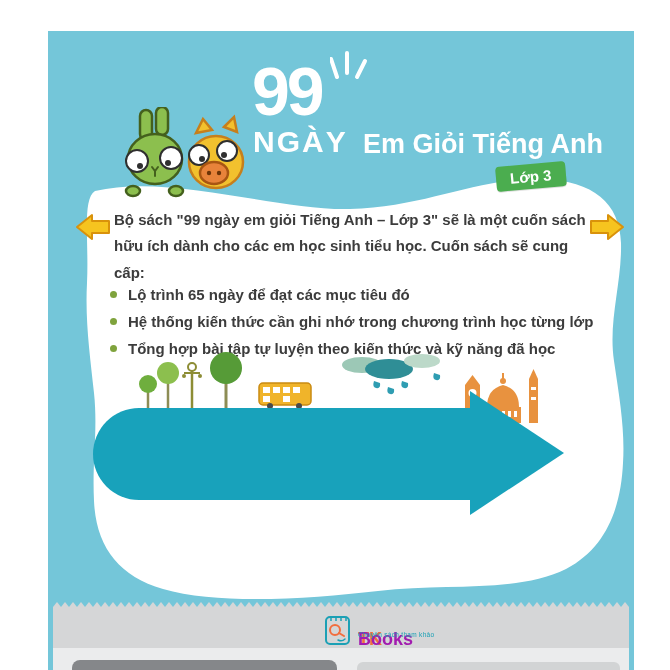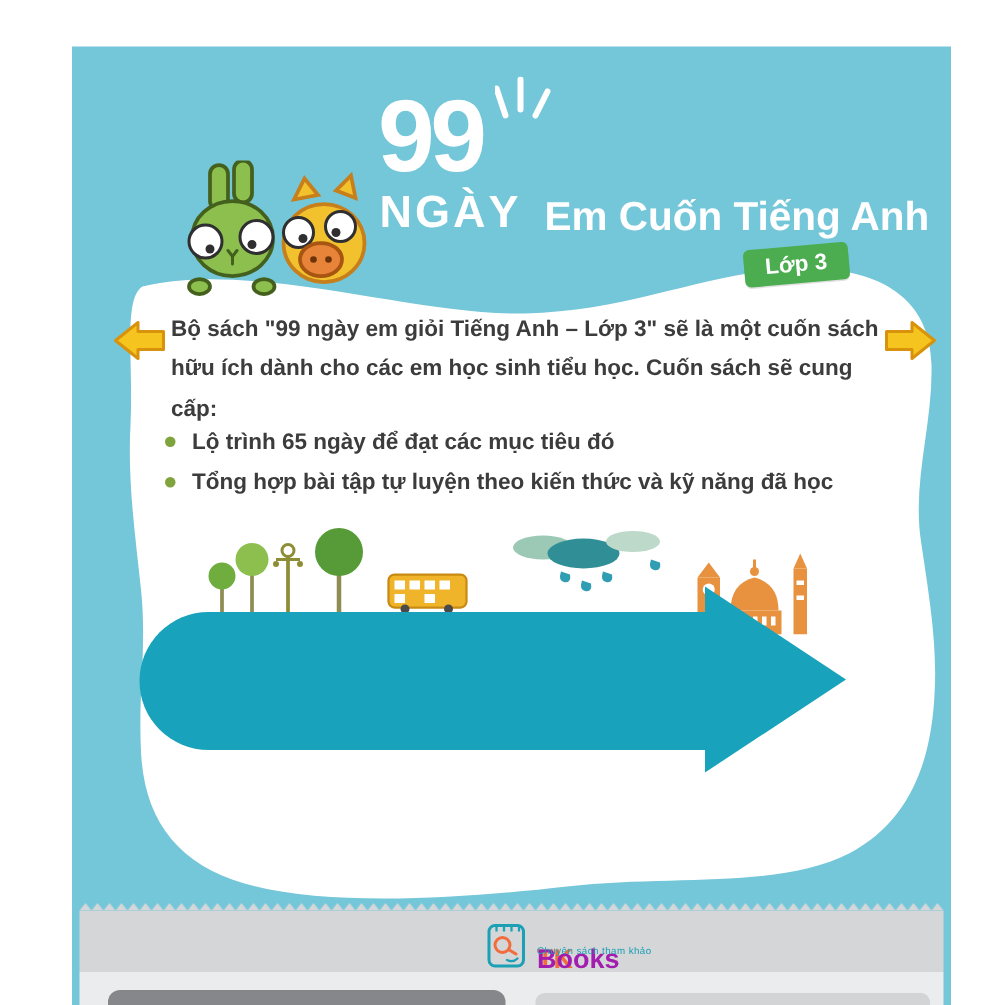--- a/index.html
+++ b/index.html
@@ -74,21 +74,21 @@
 
   <div class="num99">99</div>
   <svg class="sparkle" width="38" height="30" viewBox="0 0 38 30">
     <g stroke="#ffffff" stroke-width="4" stroke-linecap="round">
       <line x1="7" y1="26" x2="1" y2="8"></line>
       <line x1="17" y1="22" x2="17" y2="2"></line>
       <line x1="27" y1="26" x2="35" y2="10"></line>
     </g>
   </svg>
   <div class="ngay">NGÀY</div>
-  <div class="title-en">Em Cuốn Tiếng Anh</div>
+  <div class="title-en">Em Giỏi Tiếng Anh</div>
   <div class="badge">Lớp 3</div>
 
   <svg class="chars" width="122" height="92" viewBox="0 0 122 92">
     <g>
       <rect x="16" y="3" width="12" height="30" rx="6" fill="#8cbf4e" stroke="#44601d" stroke-width="2.5"></rect>
       <rect x="32" y="0" width="12" height="28" rx="6" fill="#8cbf4e" stroke="#44601d" stroke-width="2.5"></rect>
       <ellipse cx="31" cy="52" rx="27" ry="25" fill="#8cbf4e" stroke="#44601d" stroke-width="2.5"></ellipse>
       <ellipse cx="9" cy="84" rx="7" ry="5" fill="#8cbf4e" stroke="#44601d" stroke-width="2.5"></ellipse>
       <ellipse cx="52" cy="84" rx="7" ry="5" fill="#8cbf4e" stroke="#44601d" stroke-width="2.5"></ellipse>
       <circle cx="13" cy="54" r="11" fill="#fff" stroke="#2f2f2f" stroke-width="2"></circle>
@@ -115,20 +115,21 @@
   <svg class="intro-arrow left" width="36" height="30" viewBox="0 0 36 30">
     <path d="M2,15 L17,3 L17,9 L34,9 L34,21 L17,21 L17,27 Z" fill="#f6c41f" stroke="#d9920b" stroke-width="2" stroke-linejoin="round"></path>
   </svg>
   <svg class="intro-arrow right" width="36" height="30" viewBox="0 0 36 30">
     <path d="M2,15 L17,3 L17,9 L34,9 L34,21 L17,21 L17,27 Z" fill="#f6c41f" stroke="#d9920b" stroke-width="2" stroke-linejoin="round"></path>
   </svg>
   <div class="intro-text content">Bộ sách "99 ngày em giỏi Tiếng Anh – Lớp 3" sẽ là một cuốn sách hữu ích dành cho các em học sinh tiểu học. Cuốn sách sẽ cung cấp:</div>
 
   <ul class="bullets">
     <li>Lộ trình 65 ngày để đạt các mục tiêu đó</li>
+    <li>Hệ thống kiến thức cần ghi nhớ trong chương trình học từng lớp</li>
     <li>Tổng hợp bài tập tự luyện theo kiến thức và kỹ năng đã học</li>
   </ul>
 
   <svg class="scene" width="346" height="58" viewBox="0 0 346 58">
     <g>
       <line x1="14" y1="40" x2="14" y2="57" stroke="#8d8d55" stroke-width="2.5"></line>
       <circle cx="14" cy="33" r="9" fill="#6fae3e"></circle>
     </g>
     <g>
       <line x1="34" y1="30" x2="34" y2="57" stroke="#8d8d55" stroke-width="2.5"></line>

